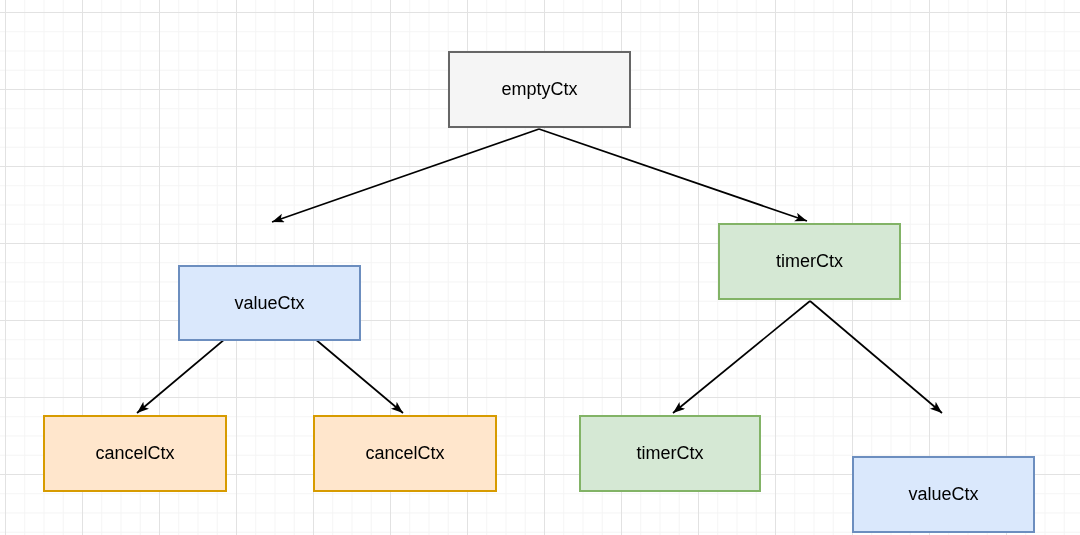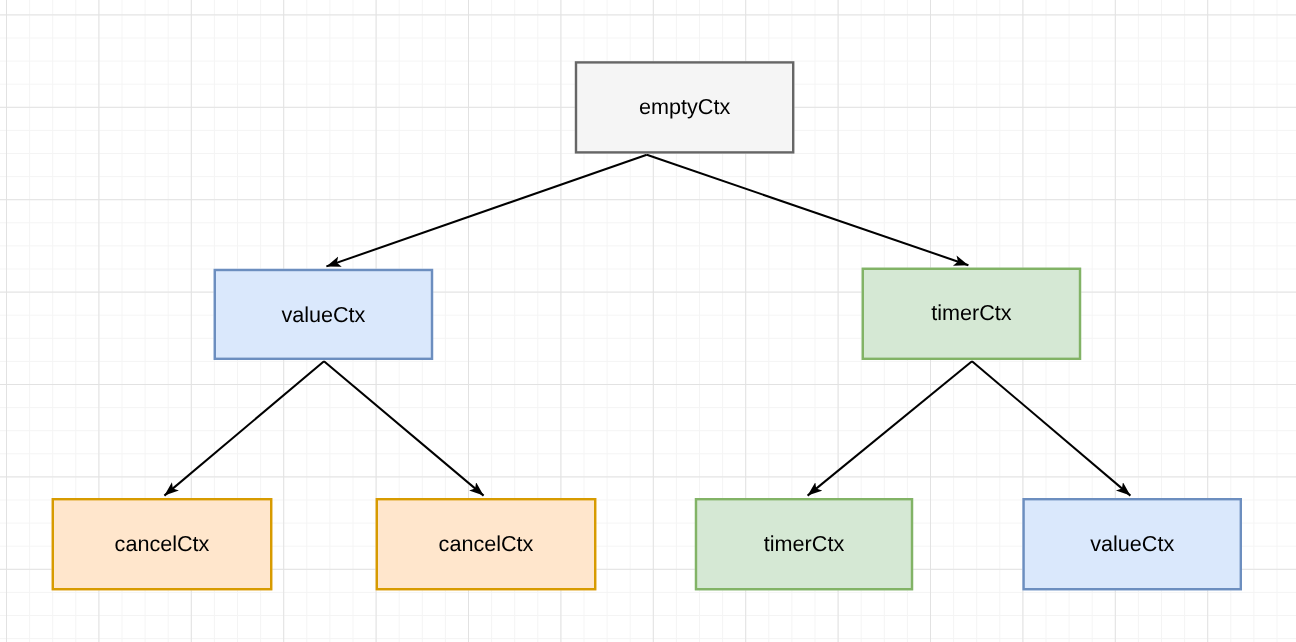--- a/index.html
+++ b/index.html
@@ -33,22 +33,22 @@
   .node {
     position: absolute;
     box-sizing: border-box;
     display: flex;
     align-items: center;
     justify-content: center;
     font-size: 18px;
     color: #000000;
     white-space: nowrap;
   }
-  .node-gray   { background: #f5f5f5; border: 2px solid #666666; margin-left: 31px; }
-  .node-blue   { background: #dae8fc; border: 2px solid #6c8ebf; }
+  .node-gray   { background: #f5f5f5; border: 2px solid #666666; }
+  .node-blue   { background: #dae8fc; border: 2px solid #6c8ebf; margin-top: 41px; }
   .node-green  { background: #d5e8d4; border: 2px solid #82b366; align-items: center; }
   .node-orange { background: #ffe6cc; border: 2px solid #d79b00; text-align: center; }
 
   #node-root         { left: 448px; top: 51px;  width: 183px; height: 77px; }
   #node-value        { left: 178px; top: 224px; width: 183px; height: 76px; }
   #node-timer        { left: 718px; top: 223px; width: 183px; height: 77px; }
   #node-cancel-left  { left: 43px;  top: 415px; width: 184px; height: 77px; }
   #node-cancel-right { left: 313px; top: 415px; width: 184px; height: 77px; }
   #node-timer-child  { left: 579px; top: 415px; width: 182px; height: 77px; }
   #node-value-child  { left: 852px; top: 415px; width: 183px; height: 77px; }

